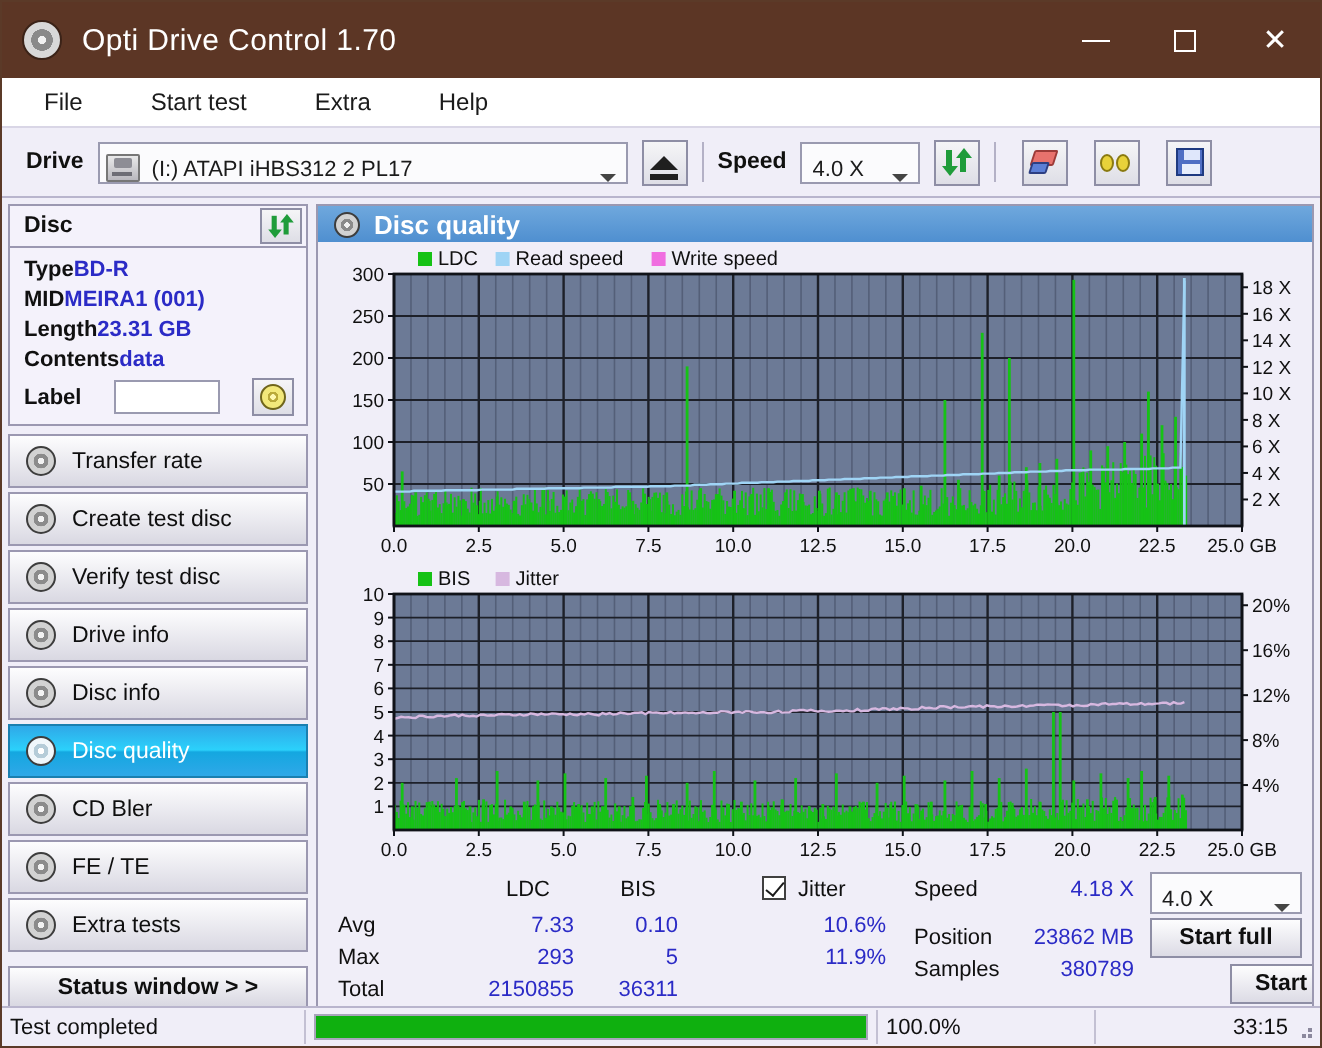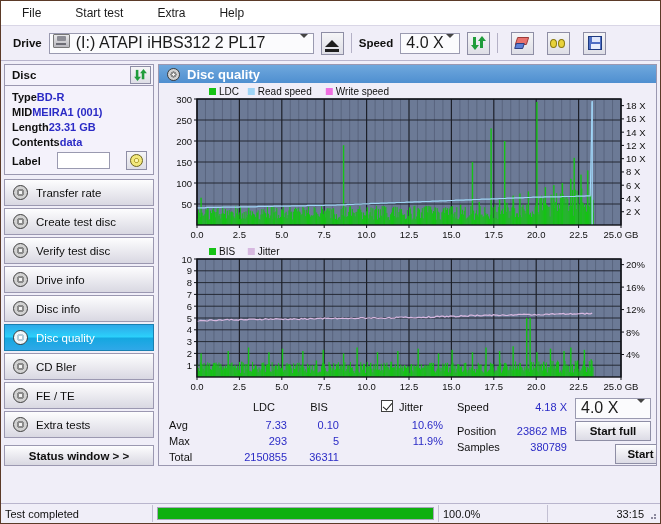--- a/index.html
+++ b/index.html
@@ -45,22 +45,22 @@
   }
   .menu-item{font-size:12px;color:#1b1b1b;padding:3px 11px;}
   
   .drivebar{
     height:34px;background:#f0eef8;display:flex;align-items:center;
     padding:0 6px;gap:7px;border-bottom:1px solid #b9b5cd;
   }
   .lbl-bold{font-weight:bold;font-size:11.5px;color:#10100f;}
   .combo{
     height:21px;background:#fbfbfd;border:1px solid #9a9ab0;
-    display:flex;align-items:flex-start;box-sizing:border-box;
-    font-size:16px;color:#1b1b1b;position:relative;
+    display:flex;align-items:flex-end;box-sizing:border-box;
+    font-size:11px;color:#1b1b1b;position:relative;
   }
   .combo .arrow{
     margin-left:auto;margin-right:5px;width:0;height:0;
     border-left:4px solid transparent;border-right:4px solid transparent;
     border-top:4px solid #444;
   }
   #drive-combo{width:265px;padding-left:3px;gap:6px;}
   .drive-ico{
     width:17px;height:14px;flex:none;border:1px solid #777;box-sizing:border-box;
     background:linear-gradient(#e9e9ea,#b9b8be);position:relative;border-radius:1px;
@@ -198,20 +198,35 @@
   .sb-pct{width:110px;border-left:1px solid #c3c0d3;border-right:1px solid #c3c0d3;}
   .sb-time{flex:1;text-align:right;justify-content:flex-end;padding-right:16px;}
   .grip{position:absolute;right:3px;bottom:3px;width:10px;height:10px;}
   .grip i{position:absolute;width:2px;height:2px;background:#8b889d;}
 </style>
 </head>
 <body>
 
 <div id="app">
 
+  <div class="titlebar">
+    <div class="title-icon"></div>
+    <div class="title-text">Opti Drive Control 1.70</div>
+    <div class="win-btns">
+      <div class="win-btn">
+          <i class="wb-min"></i>
+        </div>
+      <div class="win-btn">
+          <i class="wb-max"></i>
+        </div>
+      <div class="win-btn wb-close">
+          <span>✕</span>
+        </div>
+    </div>
+  </div>
 
   <div class="menubar">
     <div class="menu-item">File</div>
     <div class="menu-item">Start test</div>
     <div class="menu-item">Extra</div>
     <div class="menu-item">Help</div>
   </div>
 
   <div class="drivebar">
     <div class="lbl-bold" style="margin-left:6px;">Drive</div>

